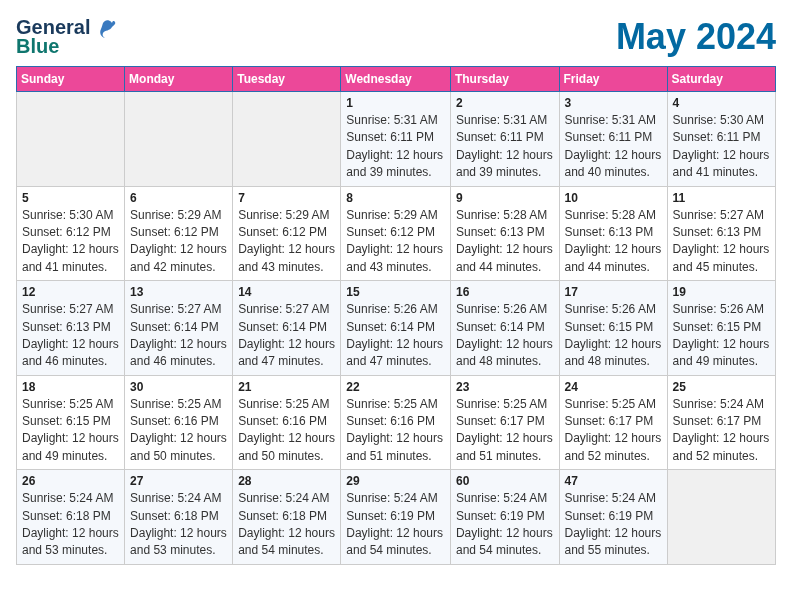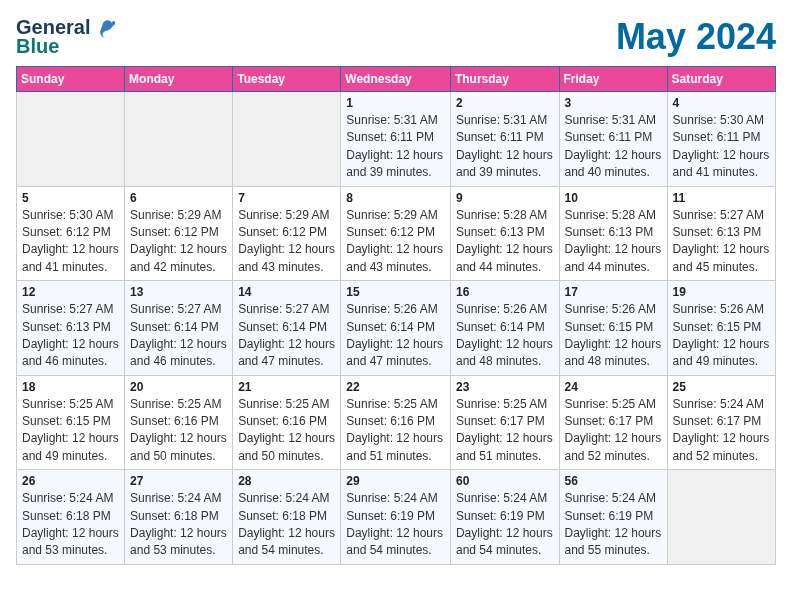--- a/index.html
+++ b/index.html
@@ -189,21 +189,21 @@
           <div class="day-number">19</div>
           <div class="day-info">Sunrise: 5:26 AM<br>Sunset: 6:15 PM<br>Daylight: 12 hours and 49 minutes.</div>
         </td>
       </tr>
       <tr>
         <td>
           <div class="day-number">18</div>
           <div class="day-info">Sunrise: 5:25 AM<br>Sunset: 6:15 PM<br>Daylight: 12 hours and 49 minutes.</div>
         </td>
         <td>
-          <div class="day-number">20</div>
+          <div class="day-number">30</div>
           <div class="day-info">Sunrise: 5:25 AM<br>Sunset: 6:16 PM<br>Daylight: 12 hours and 50 minutes.</div>
         </td>
         <td>
           <div class="day-number">21</div>
           <div class="day-info">Sunrise: 5:25 AM<br>Sunset: 6:16 PM<br>Daylight: 12 hours and 50 minutes.</div>
         </td>
         <td>
           <div class="day-number">22</div>
           <div class="day-info">Sunrise: 5:25 AM<br>Sunset: 6:16 PM<br>Daylight: 12 hours and 51 minutes.</div>
         </td>
@@ -235,19 +235,19 @@
         </td>
         <td>
           <div class="day-number">29</div>
           <div class="day-info">Sunrise: 5:24 AM<br>Sunset: 6:19 PM<br>Daylight: 12 hours and 54 minutes.</div>
         </td>
         <td>
           <div class="day-number">60</div>
           <div class="day-info">Sunrise: 5:24 AM<br>Sunset: 6:19 PM<br>Daylight: 12 hours and 54 minutes.</div>
         </td>
         <td>
-          <div class="day-number">56</div>
+          <div class="day-number">47</div>
           <div class="day-info">Sunrise: 5:24 AM<br>Sunset: 6:19 PM<br>Daylight: 12 hours and 55 minutes.</div>
         </td>
         <td class="empty-cell"></td>
       </tr>
     </tbody>
 </table>
 
 </body></html>

